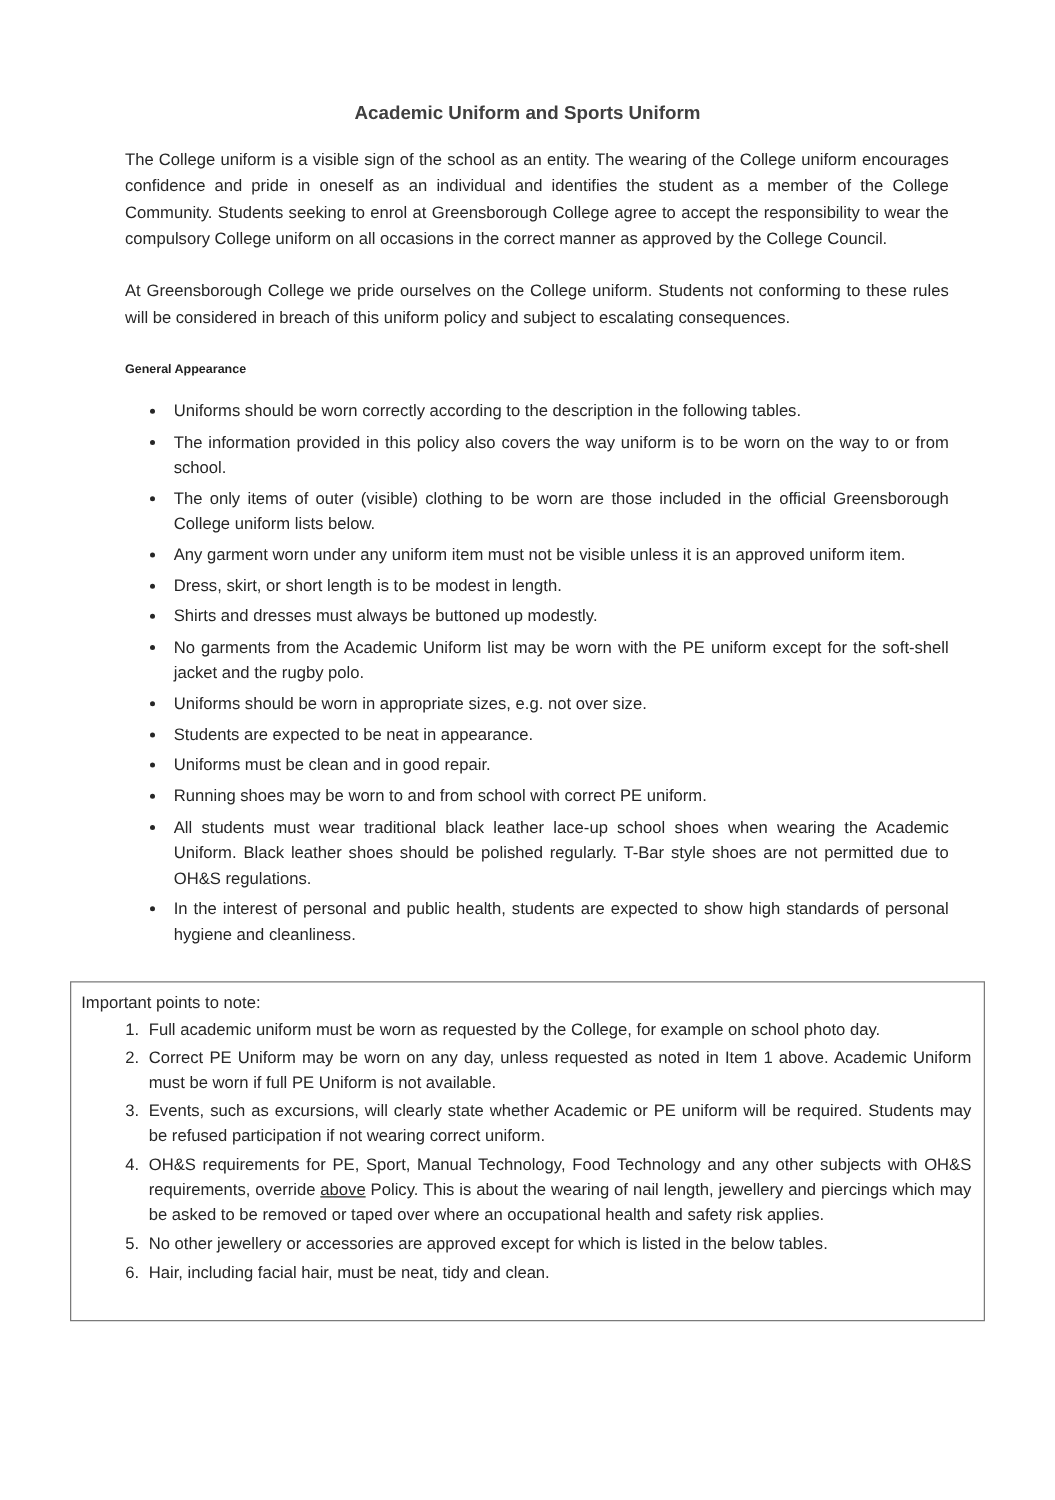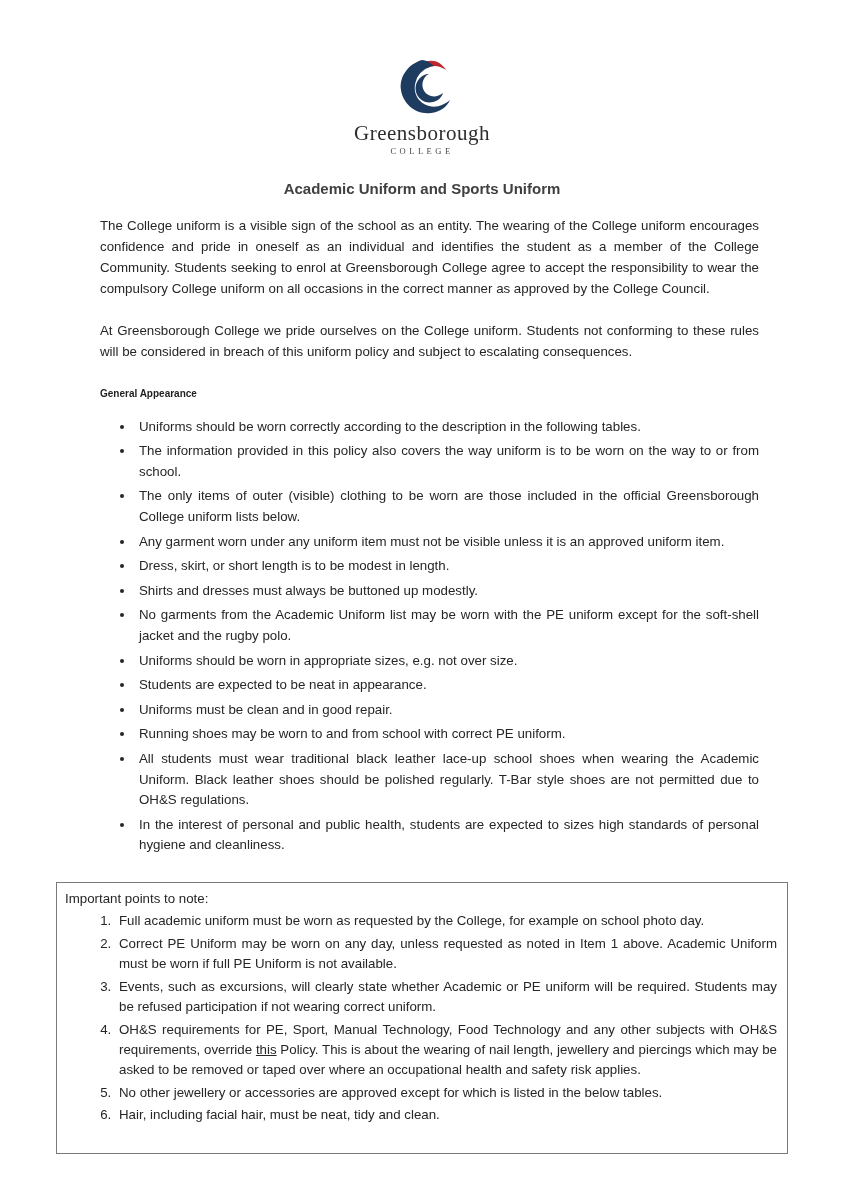--- a/index.html
+++ b/index.html
@@ -83,29 +83,20 @@
     margin-bottom: 3px;
     padding-left: 4px;
   }
   .u { text-decoration: underline; }
 </style>
 </head>
 <body>
 
 <div class="page">
 
-  <header class="logo">
-    <svg width="62" height="58" viewBox="0 0 62 58" aria-hidden="true">
-      <path d="M34 4c8-3 16 0 21 8-7-5-14-5-19-2l-2-6z" fill="#c0272d"></path>
-      <path d="M31 2C17 6 8 19 10 32c2 14 15 25 30 23 9-1 16-6 19-13-6 5-13 8-21 6-11-3-17-14-13-25 2-8 10-14 18-15-4-4-8-6-12-6z" fill="#1e3c5f"></path>
-      <path d="M36 16c-8 2-13 10-11 18 2 7 9 12 17 10 5-1 9-5 10-9-4 3-8 4-12 3-7-2-10-9-8-15 1-3 3-6 6-7h-2z" fill="#1e3c5f"></path>
-    </svg>
-    <div class="logo-name">Greensborough</div>
-    <div class="logo-subtitle">COLLEGE</div>
-  </header>
 
   <h1 class="doc-title">Academic Uniform and Sports Uniform</h1>
 
   <p class="body-text">The College uniform is a visible sign of the school as an entity.  The wearing of the College uniform encourages confidence and pride in oneself as an individual and identifies the student as a member of the College Community.  Students seeking to enrol at Greensborough College agree to accept the responsibility to wear the compulsory College uniform on all occasions in the correct manner as approved by the College Council.</p>
   <p class="body-text">At Greensborough College we pride ourselves on the College uniform. Students not conforming to these rules will be considered in breach of this uniform policy and subject to escalating consequences.</p>
 
   <h2 class="section-heading">General Appearance</h2>
 
   <ul class="bullet-list">
       <li>Uniforms should be worn correctly according to the description in the following tables.</li>
@@ -113,28 +104,28 @@
       <li>The only items of outer (visible) clothing to be worn are those included in the official Greensborough College uniform lists below.</li>
       <li>Any garment worn under any uniform item must not be visible unless it is an approved uniform item.</li>
       <li>Dress, skirt, or short length is to be modest in length.</li>
       <li>Shirts and dresses must always be buttoned up modestly.</li>
       <li>No garments from the Academic Uniform list may be worn with the PE uniform except for the soft-shell jacket and the rugby polo.</li>
       <li>Uniforms should be worn in appropriate sizes, e.g. not over size.</li>
       <li>Students are expected to be neat in appearance.</li>
       <li>Uniforms must be clean and in good repair.</li>
       <li>Running shoes may be worn to and from school with correct PE uniform.</li>
       <li>All students must wear traditional black leather lace-up school shoes when wearing the Academic Uniform.  Black leather shoes should be polished regularly.  T-Bar style shoes are not permitted due to OH&amp;S regulations.</li>
-      <li>In the interest of personal and public health, students are expected to sizes high standards of personal hygiene and cleanliness.</li>
+      <li>In the interest of personal and public health, students are expected to show high standards of personal hygiene and cleanliness.</li>
     </ul>
 
   <div class="note-box">
     <div class="note-heading">Important points to note:</div>
     <ol class="numbered-list">
         <li><span>Full academic uniform must be worn as requested by the College, for example on school photo day.</span></li>
         <li><span>Correct PE Uniform may be worn on any day, unless requested as noted in Item 1 above.  Academic Uniform must be worn if full PE Uniform is not available.</span></li>
         <li><span>Events, such as excursions, will clearly state whether Academic or PE uniform will be required.  Students may be refused participation if not wearing correct uniform.</span></li>
-        <li><span>OH&amp;S requirements for PE, Sport, Manual Technology, Food Technology and any other subjects with OH&amp;S requirements, override </span><span class="u">this</span><span> Policy.  This is about the wearing of nail length, jewellery and piercings which may be asked to be removed or taped over where an occupational health and safety risk applies.</span></li>
+        <li><span>OH&amp;S requirements for PE, Sport, Manual Technology, Food Technology and any other subjects with OH&amp;S requirements, override </span><span class="u">above</span><span> Policy.  This is about the wearing of nail length, jewellery and piercings which may be asked to be removed or taped over where an occupational health and safety risk applies.</span></li>
         <li><span>No other jewellery or accessories are approved except for which is listed in the below tables.</span></li>
         <li><span>Hair, including facial hair, must be neat, tidy and clean.</span></li>
       </ol>
   </div>
 
 </div>
 
 </body></html>

